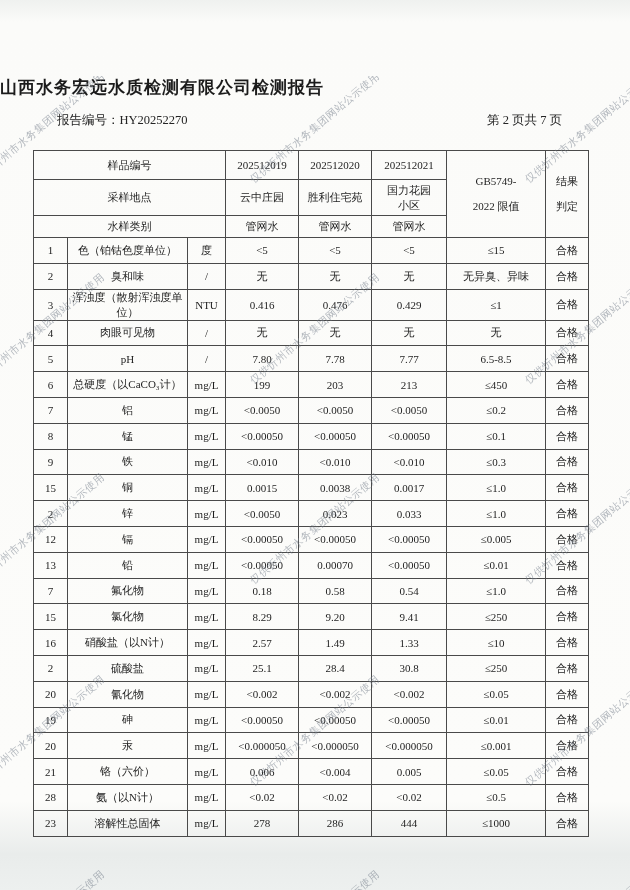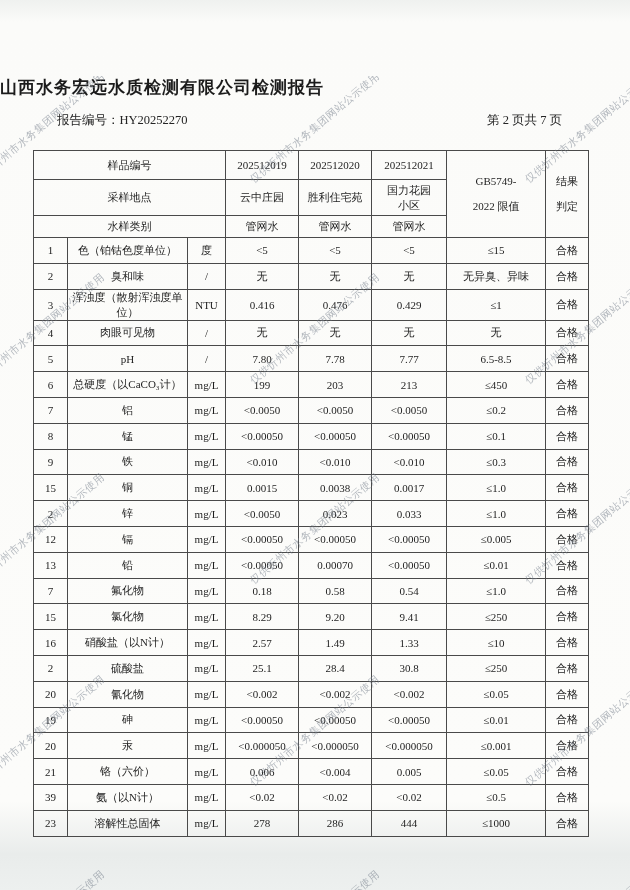--- a/index.html
+++ b/index.html
@@ -337,21 +337,21 @@
       <td>21</td>
       <td class="name-cell">铬（六价）</td>
       <td>mg/L</td>
       <td>0.006</td>
       <td>&lt;0.004</td>
       <td>0.005</td>
       <td>≤0.05</td>
       <td>合格</td>
     </tr>
         <tr class="data-row">
-      <td>39</td>
+      <td>28</td>
       <td class="name-cell">氨（以N计）</td>
       <td>mg/L</td>
       <td>&lt;0.02</td>
       <td>&lt;0.02</td>
       <td>&lt;0.02</td>
       <td>≤0.5</td>
       <td>合格</td>
     </tr>
         <tr class="data-row">
       <td>23</td>

